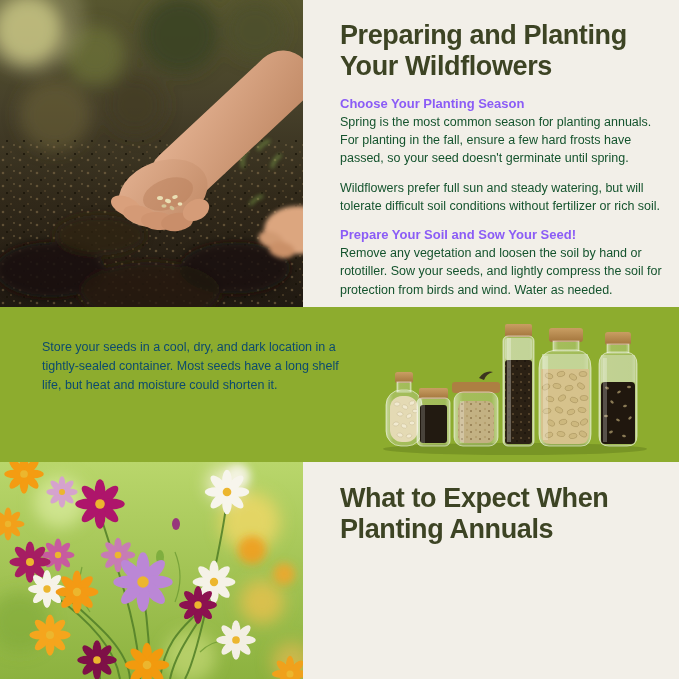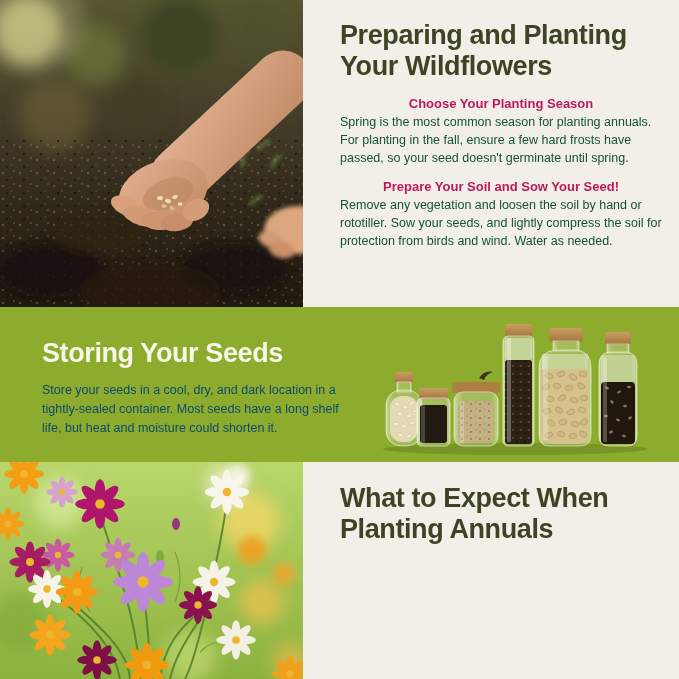--- a/index.html
+++ b/index.html
@@ -16,21 +16,21 @@
   .photo-top { top:0; height:307px; }
   .panel-top {
     position:absolute; left:303px; top:0; right:0; height:307px;
     background:#F2EFE8; padding:20px 12px 0 37px;
   }
   h1.big {
     font-size:27px; font-weight:bold; color:#3D4424;
     line-height:1.16; letter-spacing:-0.4px; max-width:320px; margin-bottom:13px;
   }
   .step { margin-bottom:12px; max-width:322px; }
-  .step-title { font-size:13px; font-weight:bold; color:#be185d; margin-bottom:2px;text-align:center; }
+  .step-title { font-size:13px; font-weight:bold; color:#8b5cf6; margin-bottom:2px; }
   .body-txt { font-size:12.5px; color:#14532d; line-height:1.45; }
 
   
   .band {
     position:absolute; top:307px; left:0; width:679px; height:155px;
     background:#8DAC2E;
   }
   .band-text { position:absolute; left:42px; top:31px; width:330px; }
   h2.band-h {
     font-size:27px; font-weight:bold; color:#F8F5E9;
@@ -136,31 +136,31 @@
     </div>
 
     <div class="panel-top">
       <h1 class="big">Preparing and Planting Your Wildflowers</h1>
 
       <div class="step">
         <div class="step-title">Choose Your Planting Season</div>
         <div class="body-txt">Spring is the most common season for planting annuals. For planting in the fall, ensure a few hard frosts have passed, so your seed doesn't germinate until spring.</div>
       </div>
       <div class="step">
+        <div class="body-txt">Wildflowers prefer full sun and steady watering, but will tolerate difficult soil conditions without fertilizer or rich soil.</div>
       </div>
       <div class="step">
         <div class="step-title">Prepare Your Soil and Sow Your Seed!</div>
         <div class="body-txt">Remove any vegetation and loosen the soil by hand or rototiller. Sow your seeds, and lightly compress the soil for protection from birds and wind. Water as needed.</div>
       </div>
     </div>
   </section>
 
   <section class="band">
     <div class="band-text">
-      <h2 class="band-h">Storing Your Seeds</h2>
       <div class="band-body">Store your seeds in a cool, dry, and dark location in a tightly-sealed container. Most seeds have a long shelf life, but heat and moisture could shorten it.</div>
     </div>
 
     <div class="jars" aria-label="six cork-lidded glass jars filled with assorted seeds">
       <svg viewBox="0 0 304 152" aria-hidden="true">
         <defs>
           <linearGradient id="cork" x1="0" y1="0" x2="0" y2="1">
             <stop offset="0" stop-color="#c99e63"></stop>
               <stop offset="1" stop-color="#a3753c"></stop>
           </linearGradient>

